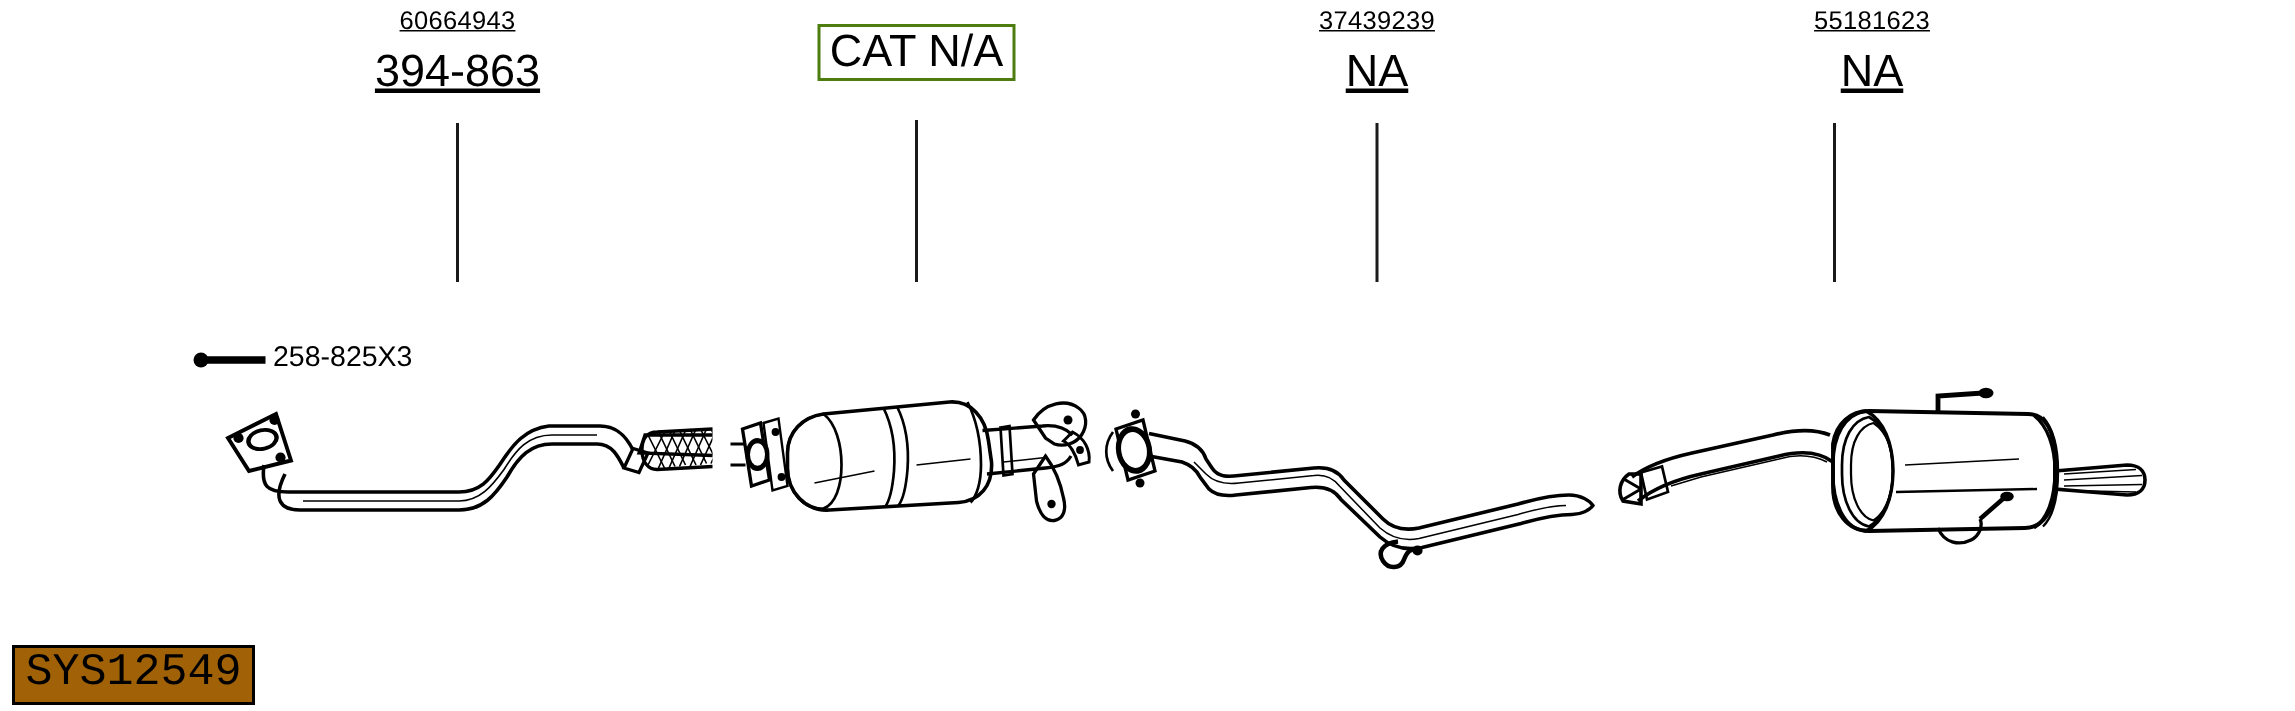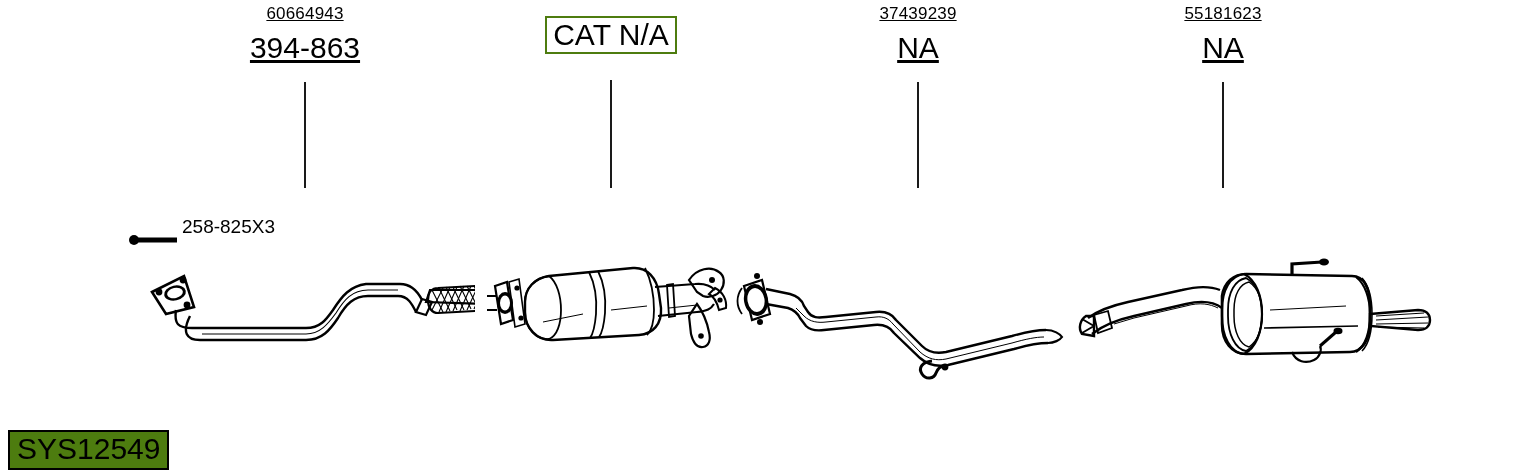--- a/index.html
+++ b/index.html
@@ -47,21 +47,22 @@
 
   
   .sys-box {
     position: absolute;
     border: 2px solid #000000;
     font-size: 30px;
     line-height: 32px;
     padding: 1px 7px 3px 7px;
     color: #000000;
     white-space: nowrap;
-    background: #4d7c0f;
+    background: #a16207;
+    font-family: Liberation Mono, monospace;
   }
 
   
   .bolt-label {
     position: absolute;
     font-size: 19px;
     color: #000000;
     white-space: nowrap;
   }
 
@@ -85,32 +86,32 @@
     </div>
   </div>
   <div class="leader" style="left:610px; top:80px; height:108px;"></div>
 
   <div class="callout" style="left:818px; top:4px; width:200px;">
     <div class="part-number">37439239</div>
     <div class="part-name">NA</div>
   </div>
   <div class="leader" style="left:917px; top:82px; height:106px;"></div>
 
-  <div class="callout" style="left:1123px; top:4px; width:200px;">
+  <div class="callout" style="left:1148px; top:4px; width:200px;">
     <div class="part-number">55181623</div>
     <div class="part-name">NA</div>
   </div>
   <div class="leader" style="left:1222px; top:82px; height:106px;"></div>
 
   <svg class="abs" style="left:128px; top:230px;" width="52" height="20" viewBox="0 0 52 20">
     <ellipse cx="6" cy="10" rx="5" ry="5" fill="#000000"></ellipse>
     <rect x="9" y="7.5" width="40" height="5" fill="#000000"></rect>
     <path class="ln" d="M20 8.6 H46 M20 11.4 H46" stroke="#ffffff" stroke-width="0.7"></path>
   </svg>
-  <div class="bolt-label" style="left:182px; top:216px;">258-825X3</div>
+  <div class="bolt-label" style="left:182px; top:228px;">258-825X3</div>
 
   <svg class="abs" style="left:130px; top:252px;" width="345" height="100" viewBox="0 0 345 100">
 
     <path class="ln" stroke-width="2.6" fill="#ffffff" d="M22 40 L54 24 L64 55 L36 62 Z"></path>
     <ellipse cx="45" cy="41" rx="11" ry="7.5" fill="#000000" transform="rotate(-12 45 41)"></ellipse>
     <ellipse cx="45" cy="41" rx="8" ry="5" fill="#ffffff" transform="rotate(-12 45 41)"></ellipse>
     <circle cx="29" cy="40" r="3.4" fill="#000000"></circle>
     <circle cx="53" cy="28" r="3.4" fill="#000000"></circle>
     <circle cx="57" cy="53" r="3.4" fill="#000000"></circle>
 

